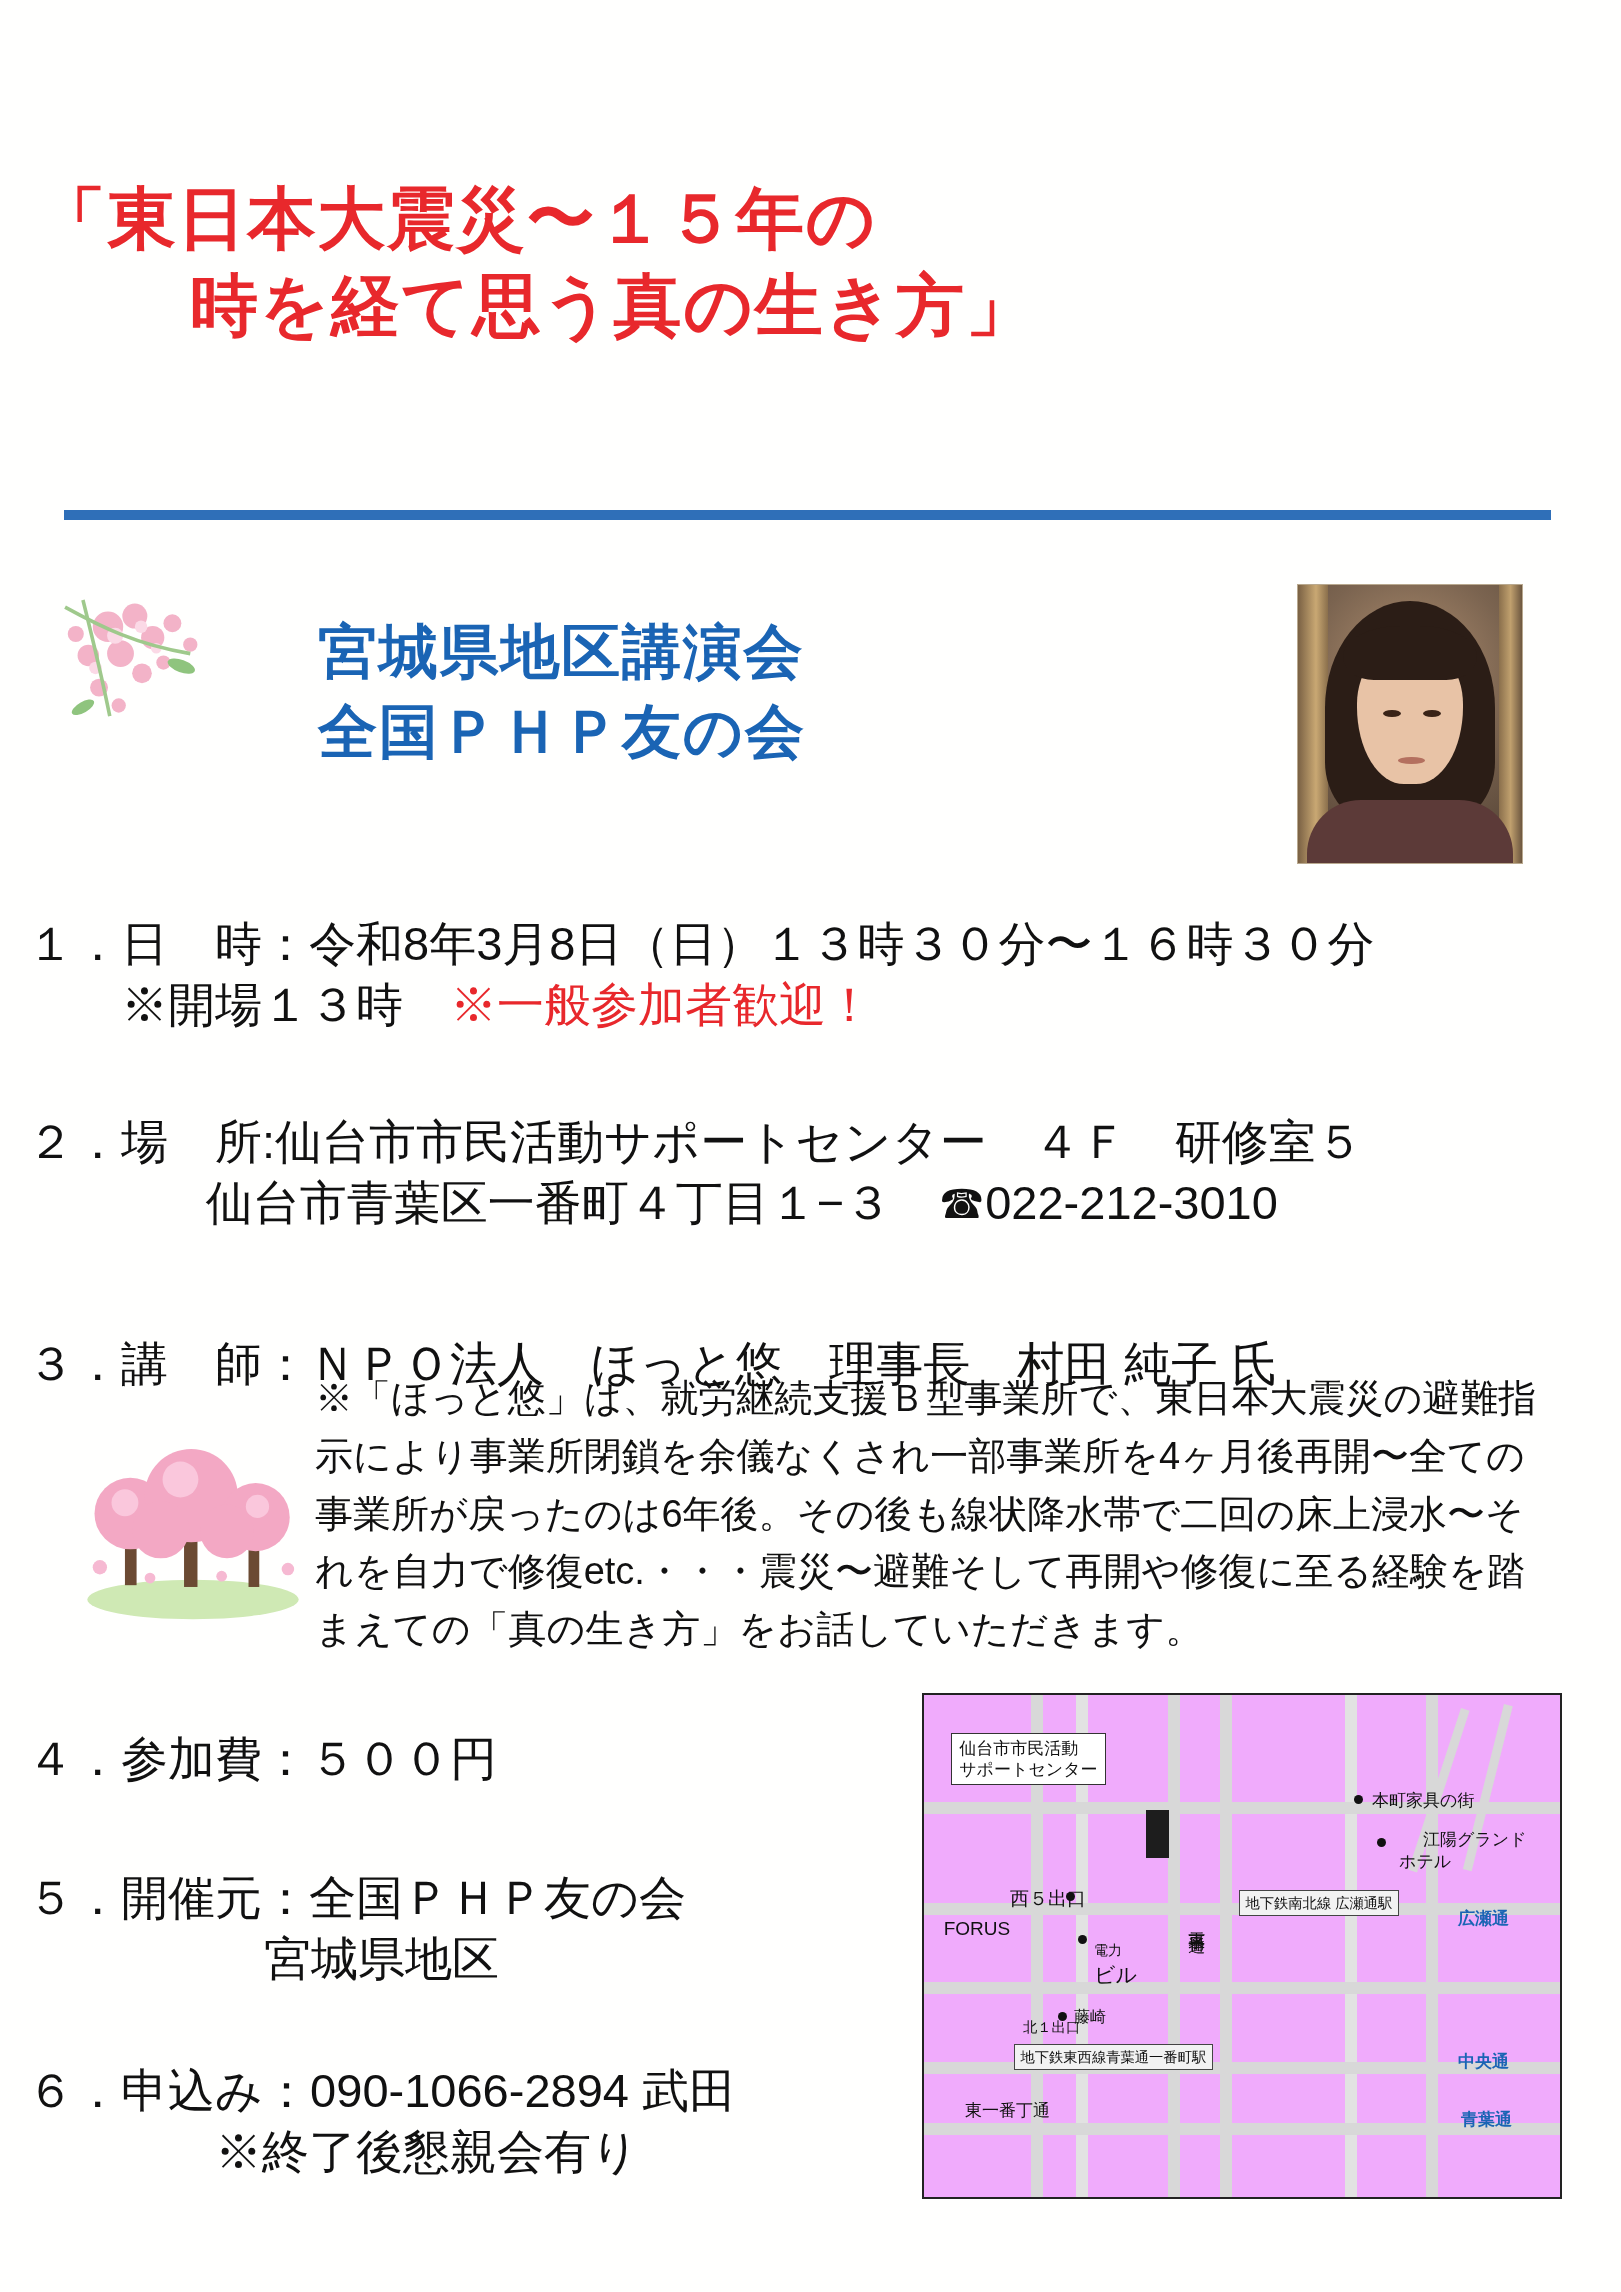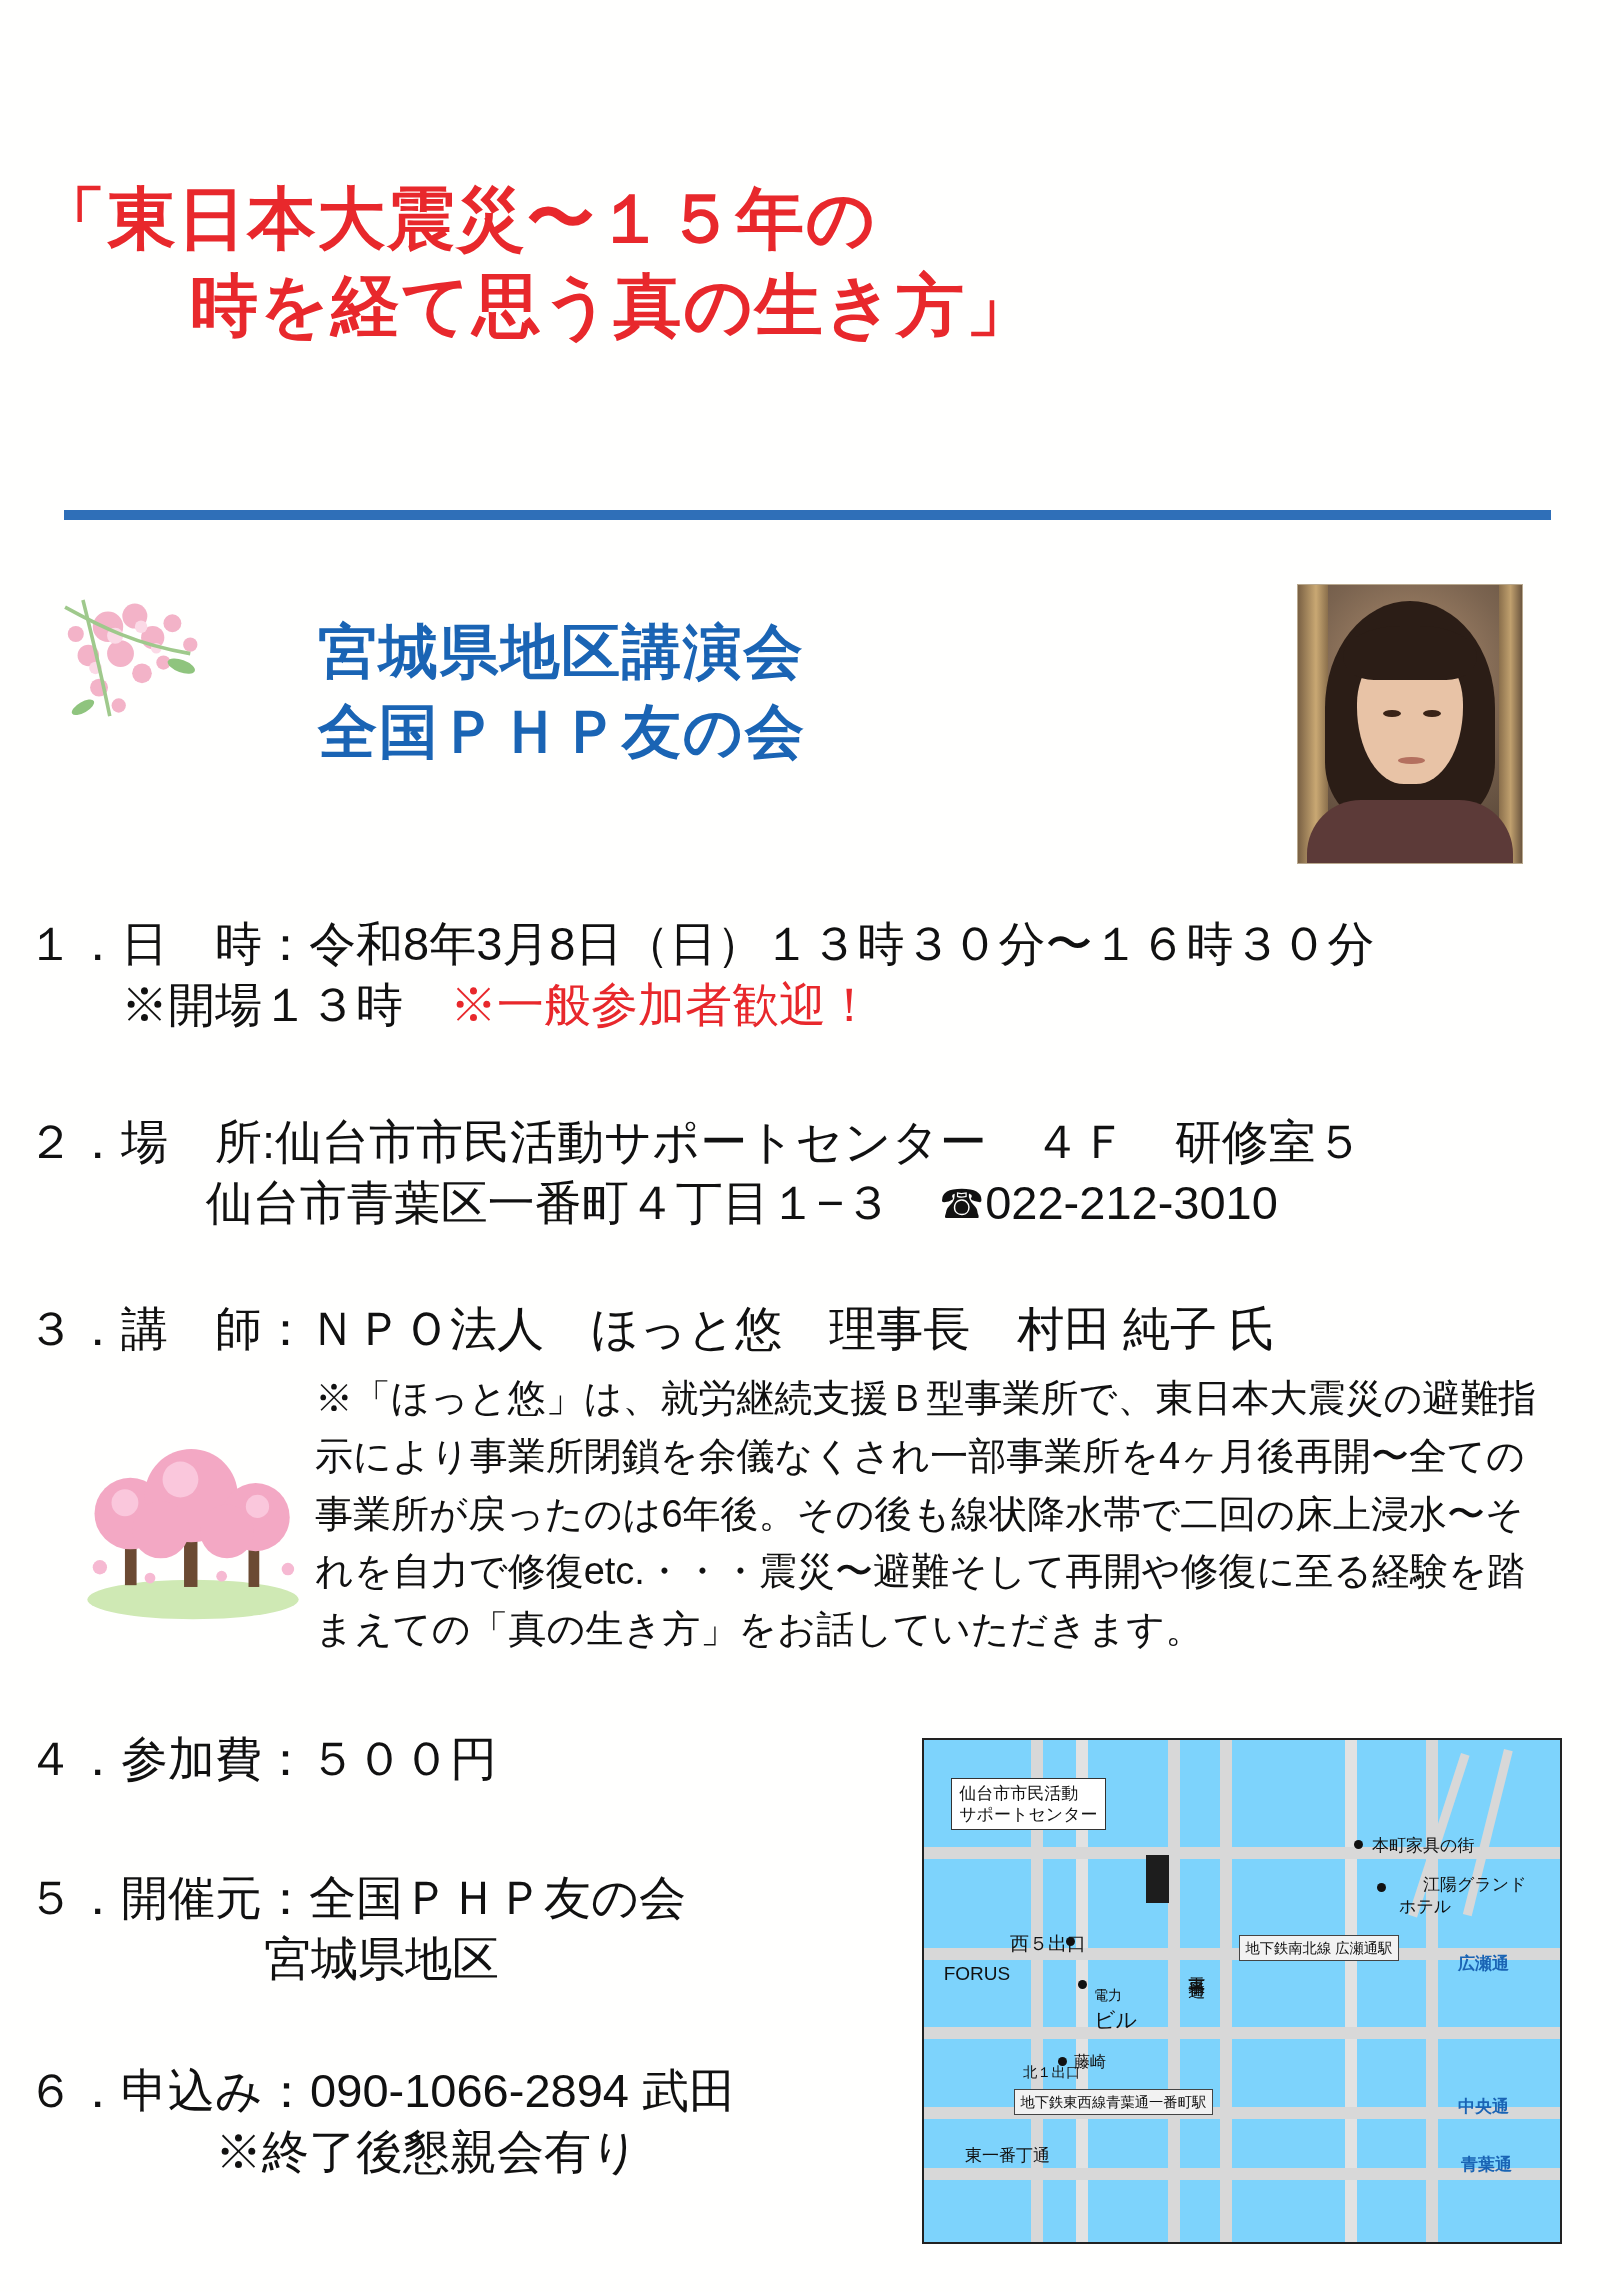--- a/index.html
+++ b/index.html
@@ -156,21 +156,21 @@
   .red {
     color: #e8282c;
   }
 
   #item1 { left: 27px; top: 913px; }
   #item1 .sub2 { padding-left: 94px; }
 
   #item2 { left: 27px; top: 1111px; }
   #item2 .sub2 { padding-left: 94px; text-align: center; }
 
-  #item3 { left: 27px; top: 1299px; font-family: Liberation Serif, serif; }
+  #item3 { left: 27px; top: 1333px; }
 
   .note3 {
     position: absolute;
     left: 315px;
     top: 1370px;
     width: 1245px;
     font-size: 38px;
     line-height: 1.52;
     color: #111;
   }
@@ -186,25 +186,25 @@
   #item4 { left: 27px; top: 1728px; }
   #item5 { left: 27px; top: 1867px; }
   #item5 .sub2 { padding-left: 237px; }
   #item6 { left: 27px; top: 2060px; }
   #item6 .sub2 { padding-left: 188px; }
 
   
   .map {
     position: absolute;
     left: 922px;
-    top: 1738px;
+    top: 1693px;
     width: 636px;
     height: 502px;
     border: 2.7px solid #222;
-    background: #7dd3fc;
+    background: #f0abfc;
     overflow: hidden;
     font-size: 15px;
     color: #111;
   }
   .map .road {
     position: absolute;
     background: #d8d8d8;
   }
   .map .road.v { width: 11.6px; height: 100%; top: 0; }
   .map .road.h { height: 11.6px; width: 100%; left: 0; }

